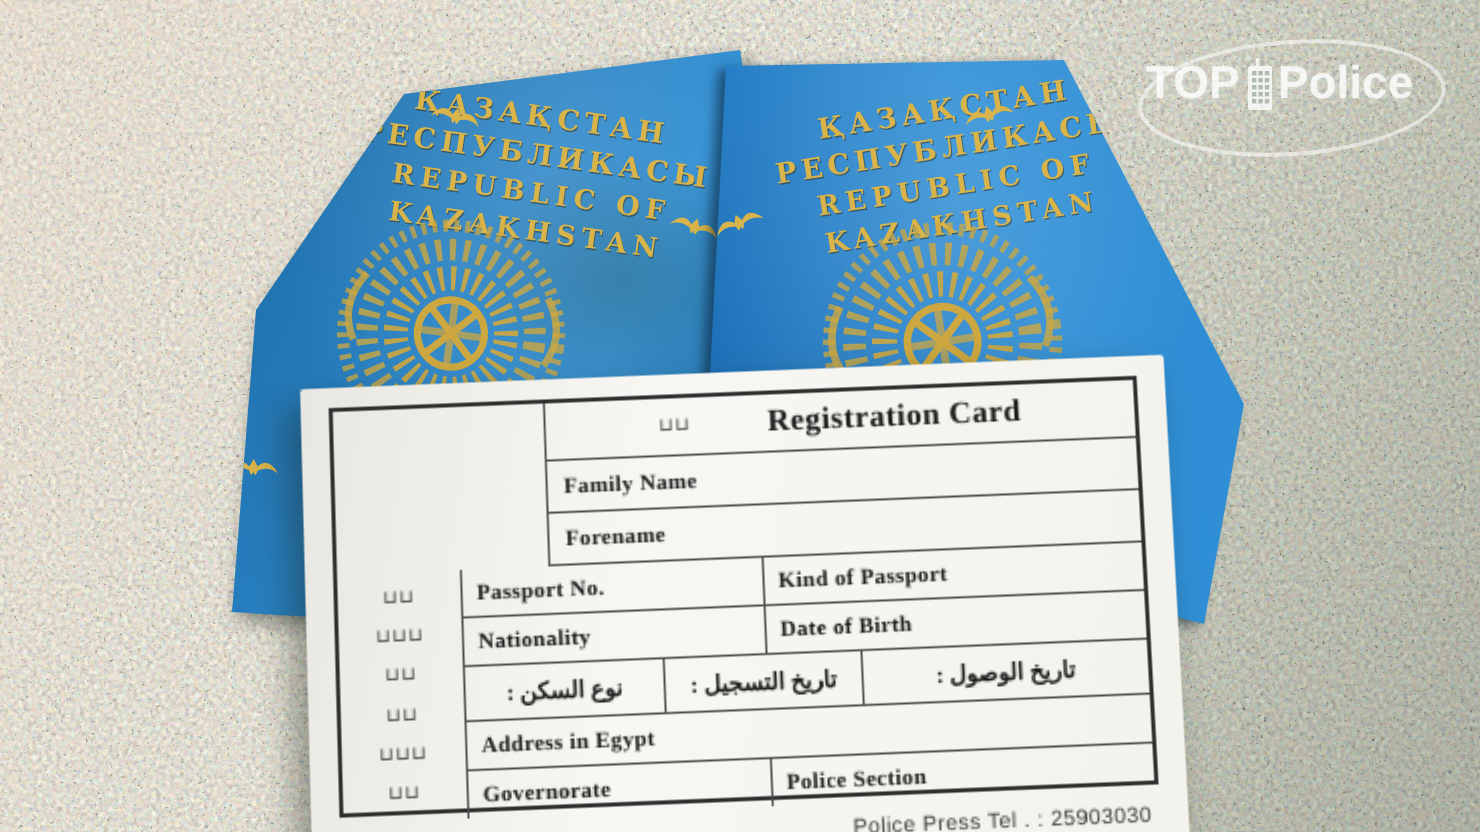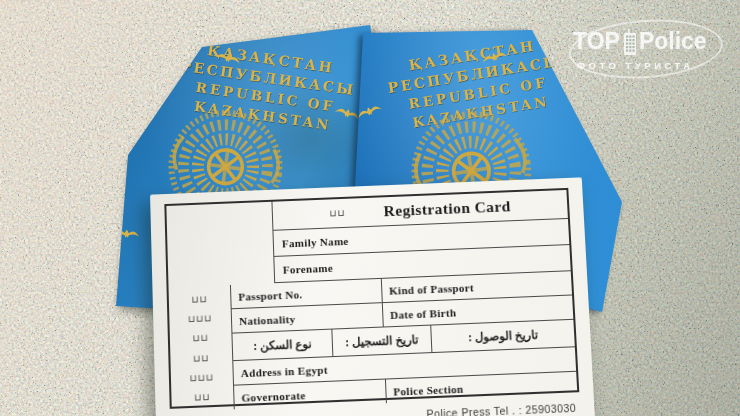--- a/index.html
+++ b/index.html
@@ -306,16 +306,15 @@
           <rect x="4" y="17" width="2.2" height="2.2"></rect>
             <rect x="7.2" y="17" width="2.2" height="2.2"></rect>
             <rect x="10.4" y="17" width="2.2" height="2.2"></rect>
           <rect x="4" y="20.5" width="2.2" height="2.2"></rect>
             <rect x="7.2" y="20.5" width="2.2" height="2.2"></rect>
             <rect x="10.4" y="20.5" width="2.2" height="2.2"></rect>
         </g>
       </svg>
       <span>Police</span>
     </div>
-    <div class="wm-sub">ФОТО ТУРИСТА</div>
   </div>
 
 </div>
 
 </body></html>

